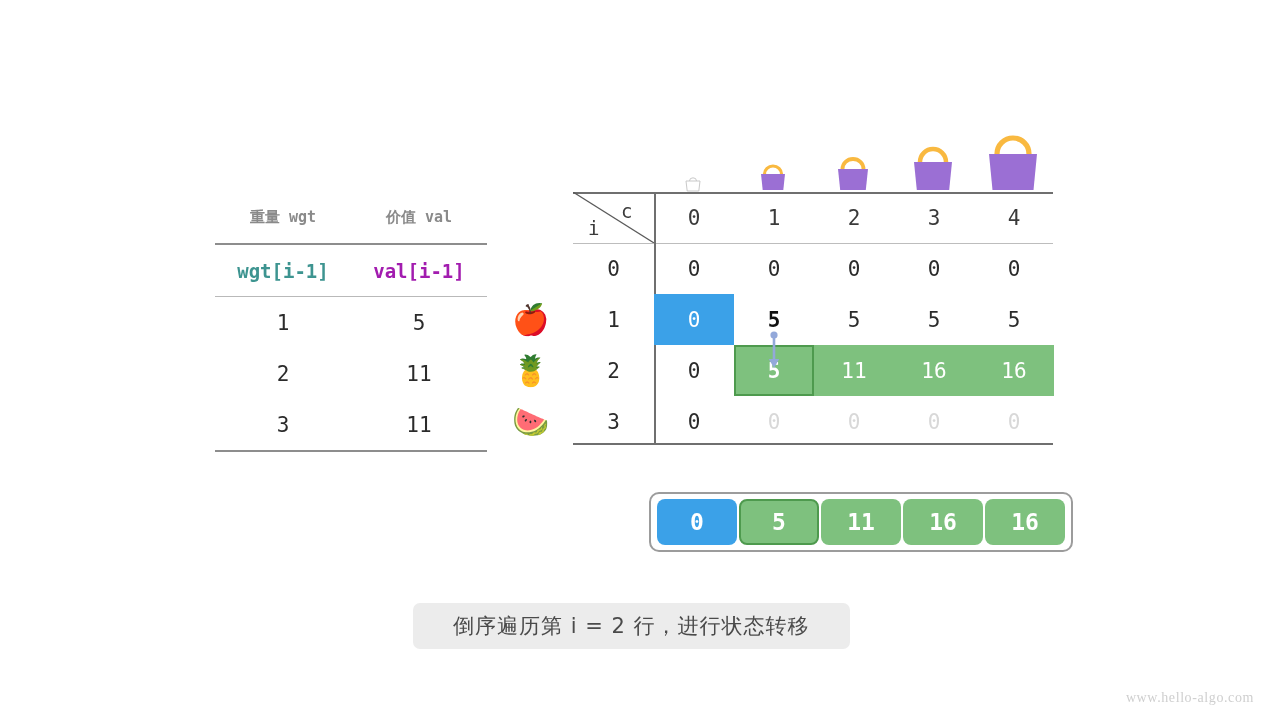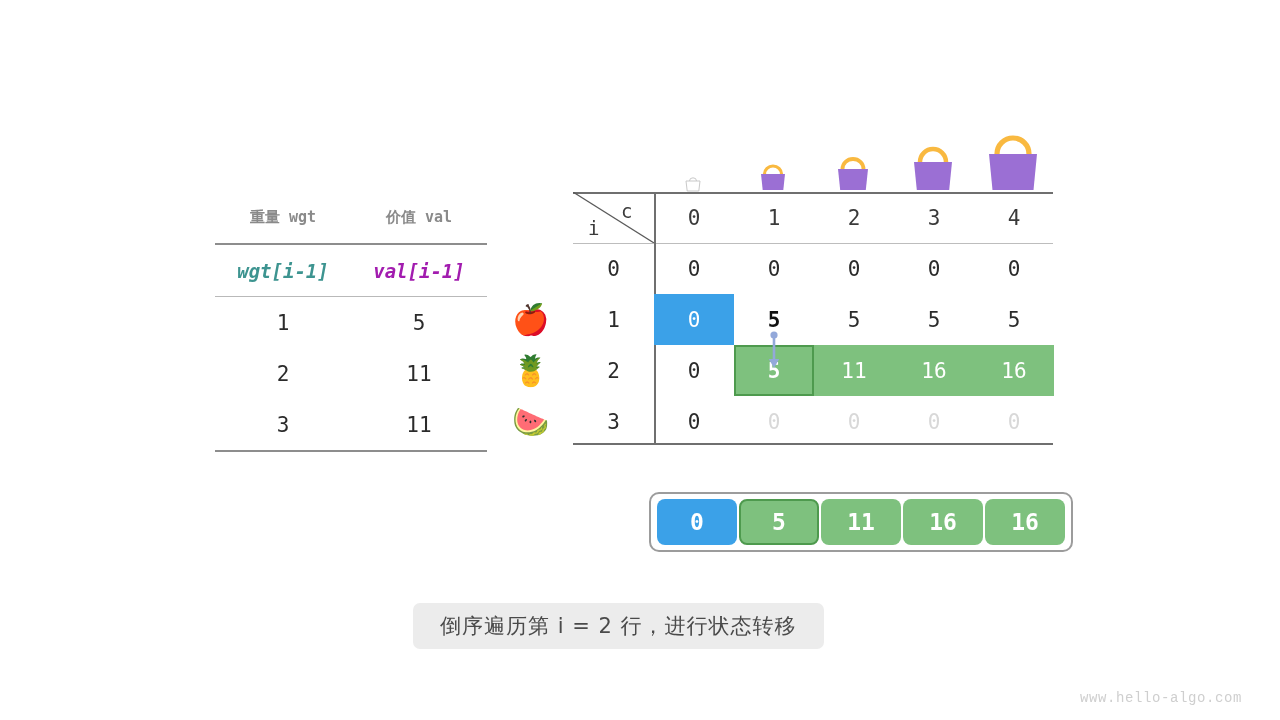--- a/index.html
+++ b/index.html
@@ -39,21 +39,20 @@
     color: #2b2b2b;
   }
   .lt-head .lt-cell {
     color: #8a8a8a;
     font-weight: bold;
     font-size: 15px;
   }
   .lt-sub .lt-cell {
     font-weight: bold;
     font-size: 19px;
-    font-style: italic;
   }
   .lt-sub .lt-cell.c-wgt { color: #3d9490; }
   .lt-sub .lt-cell.c-val { color: #a21caf; text-align: center; }
   .lt-rule {
     height: 0;
     border-top: 2px solid #8d8d8d;
   }
   .lt-rule.thin { border-top: 1.5px solid #b9b9b9; }
 
   
@@ -202,21 +201,21 @@
   }
   .arr-blue { background: #3ba1e8; }
   .arr-green { background: #7ec17e; }
   .arr-green-emph { background: #7ec17e; border: 2.5px solid #4e9a4e; }
 
   
   #caption {
     position: absolute;
     left: 413px;
     top: 603px;
-    padding: 9px 27px;
+    padding: 9px 40px;
     background: #ececec;
     border-radius: 7px;
     font-size: 21px;
     color: #4a4a4a;
     letter-spacing: 1px;
   }
 
   
   #step-badge {
     position: absolute;
@@ -232,23 +231,23 @@
     font-family: "DejaVu Sans Mono", "Liberation Mono", monospace;
     font-size: 23px;
     font-weight: bold;
     color: #8f8f8f;
     letter-spacing: 2px;
   }
 
   
   #watermark {
     position: absolute;
-    right: 38px;
+    right: 26px;
     bottom: 14px;
-    font-family: Liberation Mono, monospace;
+    font-family: Liberation Serif, serif;
     font-size: 14px;
     color: #cfcfcf;
     letter-spacing: 0.6px;
   }
 </style>
 </head>
 <body>
 
 <div class="stage">
 

